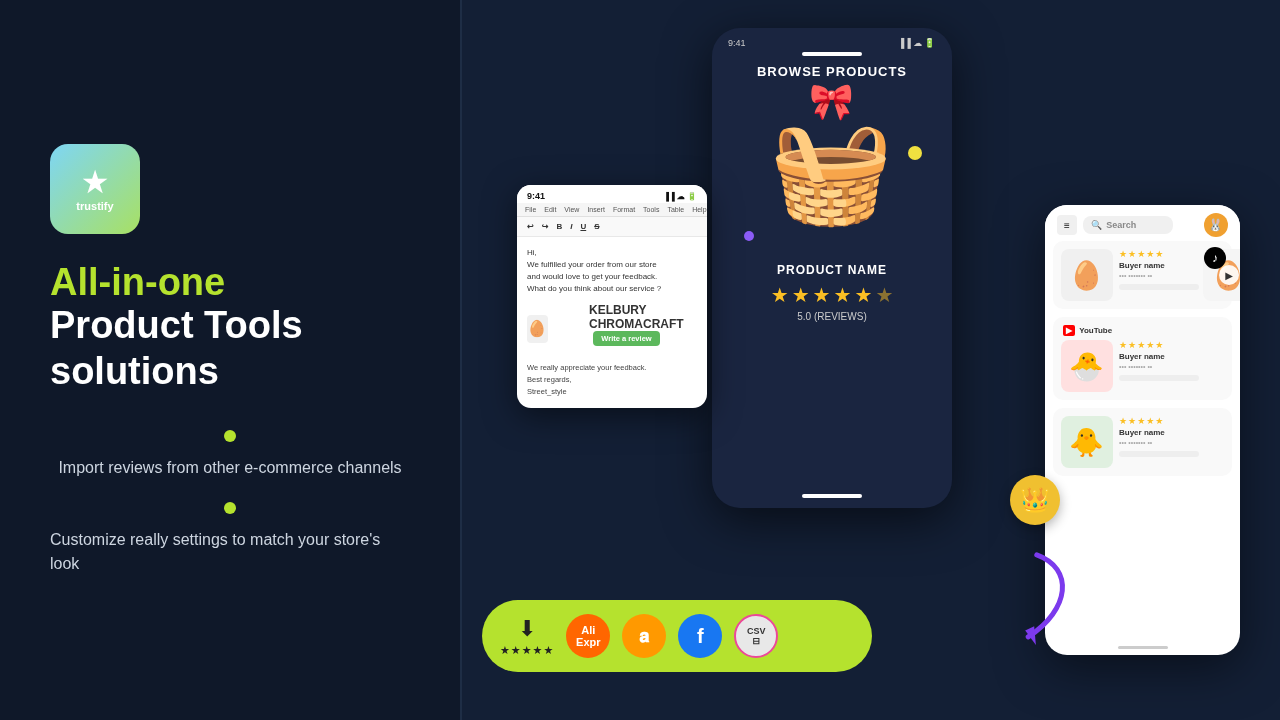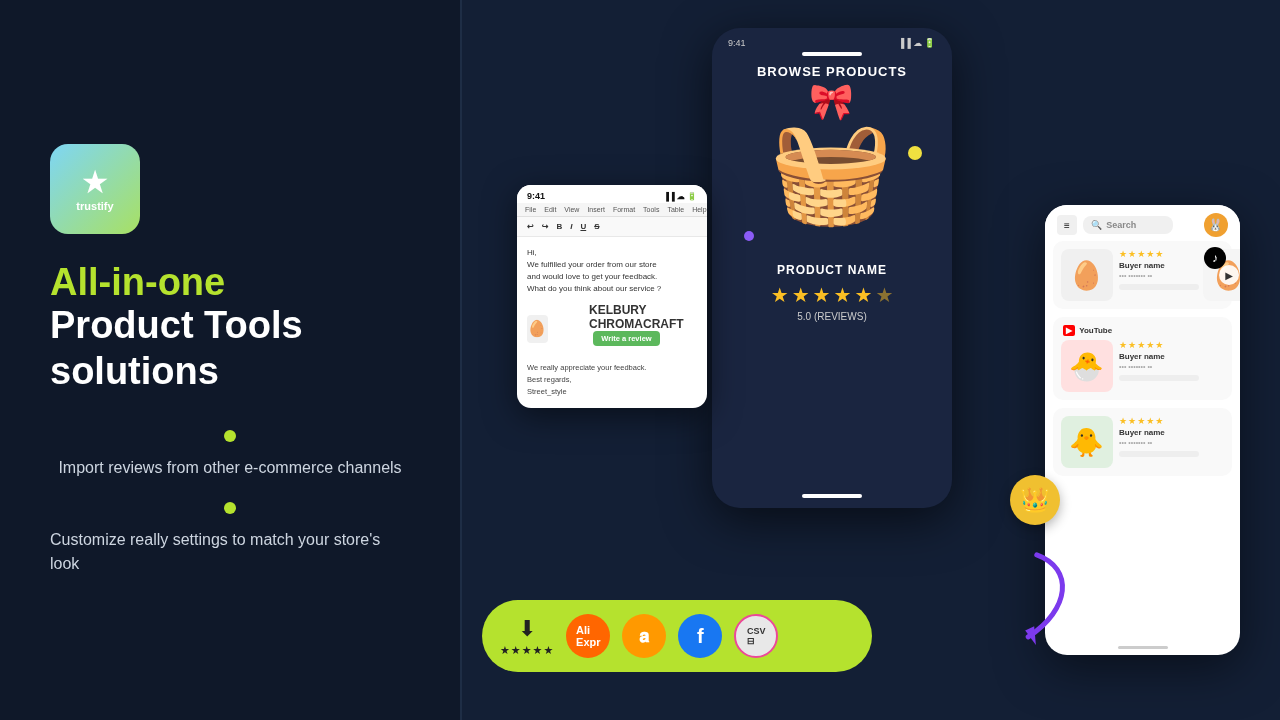--- a/index.html
+++ b/index.html
@@ -226,20 +226,21 @@
     .platform-icon {
       width: 44px;
       height: 44px;
       border-radius: 50%;
       display: flex;
       align-items: center;
       justify-content: center;
       font-size: 20px;
       font-weight: 900;
       flex-shrink: 0;
+      text-align: center;
     }
     .aliexpress-icon {
       background: #ff6600;
       color: #fff;
       font-size: 11px;
       font-weight: 700;
     }
     .amazon-icon {
       background: #ff9900;
       color: #fff;

